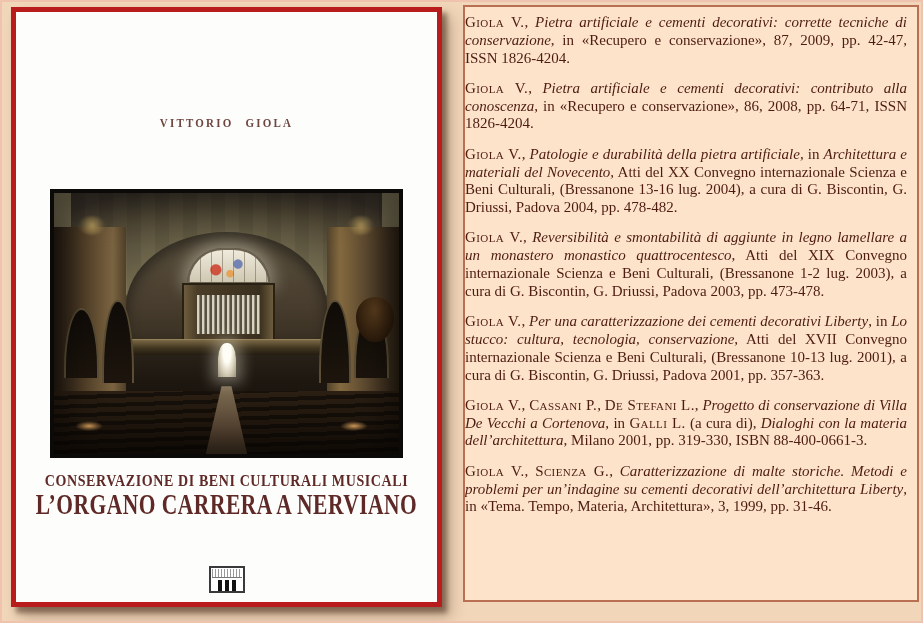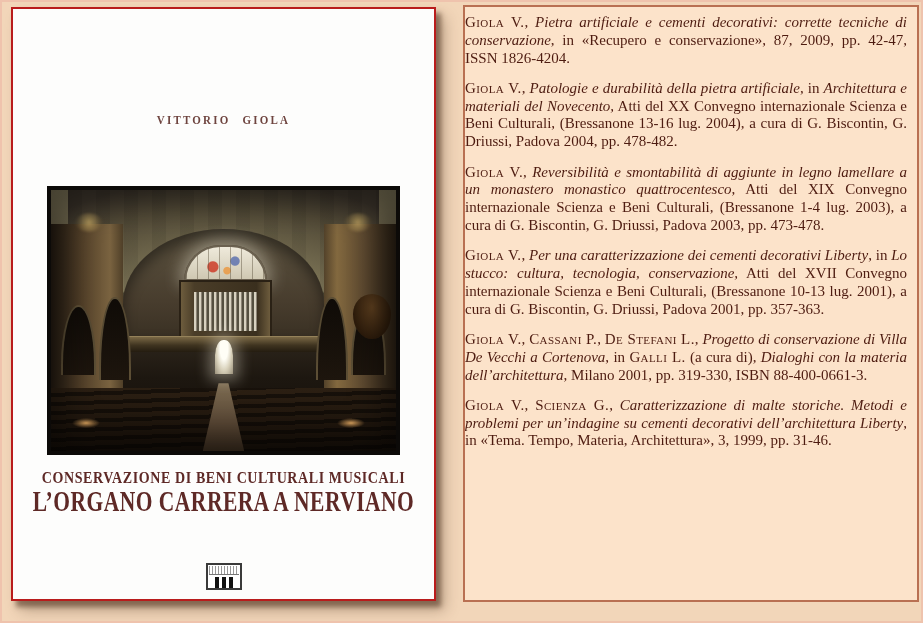--- a/index.html
+++ b/index.html
@@ -1,21 +1,21 @@
 <!DOCTYPE html>
 <html style="--page-bg: #f2d6b9; --panel-bg: #fce3ca; --panel-border: #b97052; --bib: #4d1b10; --title: #5e2926; --author: #6f4540;"><head>
 <meta charset="utf-8">
 <style>
   html,body{margin:0;padding:0;width:923px;height:623px;overflow:hidden;}
   body{position:relative;background:var(--page-bg,#f2d6b9);font-family:"Liberation Serif",serif;}
   .outer-frame{position:absolute;inset:0;border:2px solid #efc3ad;pointer-events:none;z-index:50;}
 
   
   .cover{position:absolute;left:11px;top:7px;width:421px;height:590px;background:#fdfdfc;
-         border:2px solid #b91c1c;box-sizing:content-box;
+         border:5px solid #b91c1c;box-sizing:content-box;
          box-shadow:5px 6px 5px rgba(75,48,30,.55),9px 10px 14px rgba(75,48,30,.28);}
   .author{position:absolute;top:104px;left:0;right:0;text-align:center;
           font-size:11px;font-weight:700;letter-spacing:2.2px;word-spacing:7px;
           color:var(--author,#6f4540);transform:scaleY(1.15);}
   .photo{position:absolute;left:34px;top:177px;width:345px;height:261px;
          border:4px solid #0c0a08;background:#241c14;overflow:hidden;}
   .photo *{position:absolute;}
   .ph-base{inset:0;background:linear-gradient(180deg,#7a7256 0%,#6a624a 16%,#4e4736 32%,#332b20 52%,#1d1710 72%,#120d08 100%);}
   .ph-vault{left:5%;right:5%;top:0;height:47%;
     background:
@@ -128,19 +128,20 @@
       <span></span>
         <span></span>
         <span></span>
     </div>
   </div>
 </div>
 
 <div class="panel">
   <div class="bib-list">
       <p class="bib-entry"><span class="sc">Giola V.</span><span class="r">, </span><span class="i">Pietra artificiale e cementi decorativi: corrette tecniche di conservazione</span><span class="r">, in «Recupero e conservazione», 87, 2009, pp. 42-47, ISSN 1826-4204.</span></p>
+      <p class="bib-entry"><span class="sc">Giola V.</span><span class="r">, </span><span class="i">Pietra artificiale e cementi decorativi: contributo alla conoscenza</span><span class="r">, in «Recupero e conservazione», 86, 2008, pp. 64-71, ISSN 1826-4204.</span></p>
       <p class="bib-entry"><span class="sc">Giola V.</span><span class="r">, </span><span class="i">Patologie e durabilità della pietra artificiale</span><span class="r">, in </span><span class="i">Architettura e materiali del Novecento,</span><span class="r"> Atti del XX Convegno internazionale Scienza e Beni Culturali, (Bressanone 13-16 lug. 2004), a cura di G. Biscontin, G. Driussi, Padova 2004, pp. 478-482.</span></p>
-      <p class="bib-entry"><span class="sc">Giola V.</span><span class="r">, </span><span class="i">Reversibilità e smontabilità di aggiunte in legno lamellare a un monastero monastico quattrocentesco</span><span class="r">, Atti del XIX Convegno internazionale Scienza e Beni Culturali, (Bressanone 1-4 lug. 2003), a cura di G. Biscontin, G. Driussi, Padova 2003, pp. 473-478.</span></p>
+      <p class="bib-entry"><span class="sc">Giola V.</span><span class="r">, </span><span class="i">Reversibilità e smontabilità di aggiunte in legno lamellare a un monastero monastico quattrocentesco</span><span class="r">, Atti del XIX Convegno internazionale Scienza e Beni Culturali, (Bressanone 1-2 lug. 2003), a cura di G. Biscontin, G. Driussi, Padova 2003, pp. 473-478.</span></p>
       <p class="bib-entry"><span class="sc">Giola V.</span><span class="r">, </span><span class="i">Per una caratterizzazione dei cementi decorativi Liberty</span><span class="r">, in </span><span class="i">Lo stucco: cultura, tecnologia, conservazione,</span><span class="r"> Atti del XVII Convegno internazionale Scienza e Beni Culturali, (Bressanone 10-13 lug. 2001), a cura di G. Biscontin, G. Driussi, Padova 2001, pp. 357-363.</span></p>
       <p class="bib-entry"><span class="sc">Giola V.</span><span class="r">, </span><span class="sc">Cassani P.</span><span class="r">, </span><span class="sc">De Stefani L.</span><span class="r">, </span><span class="i">Progetto di conservazione di Villa De Vecchi a Cortenova</span><span class="r">, in </span><span class="sc">Galli L.</span><span class="r"> (a cura di), </span><span class="i">Dialoghi con la materia dell’architettura</span><span class="r">, Milano 2001, pp. 319-330, ISBN 88-400-0661-3.</span></p>
       <p class="bib-entry"><span class="sc">Giola V.</span><span class="r">, </span><span class="sc">Scienza G.</span><span class="r">, </span><span class="i">Caratterizzazione di malte storiche. Metodi e problemi per un’indagine su cementi decorativi dell’architettura Liberty</span><span class="r">, in «Tema. Tempo, Materia, Architettura», 3, 1999, pp. 31-46.</span></p>
     </div>
 </div>
 
 </body></html>

